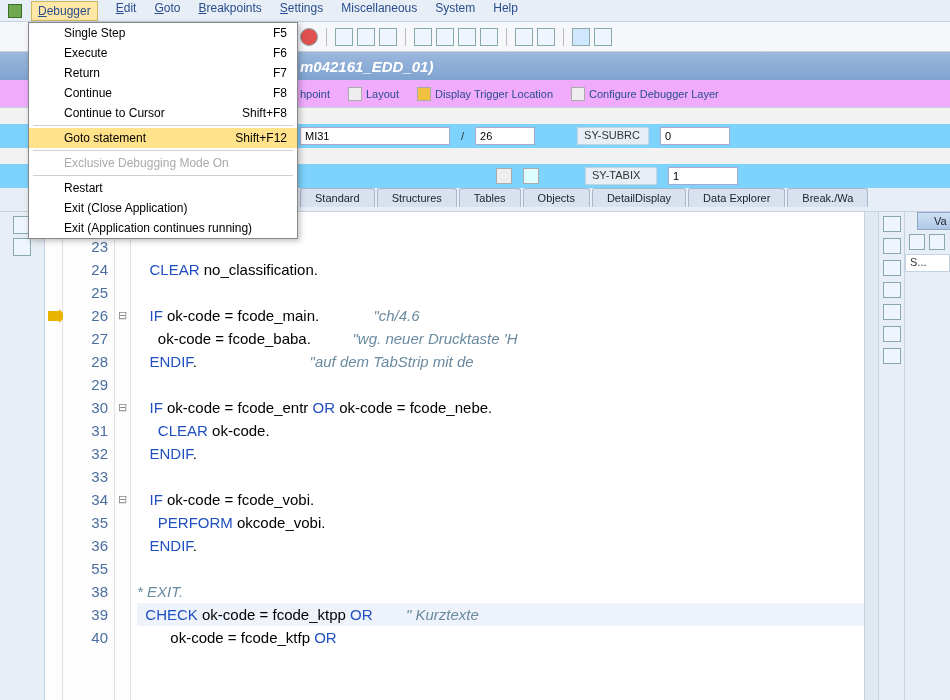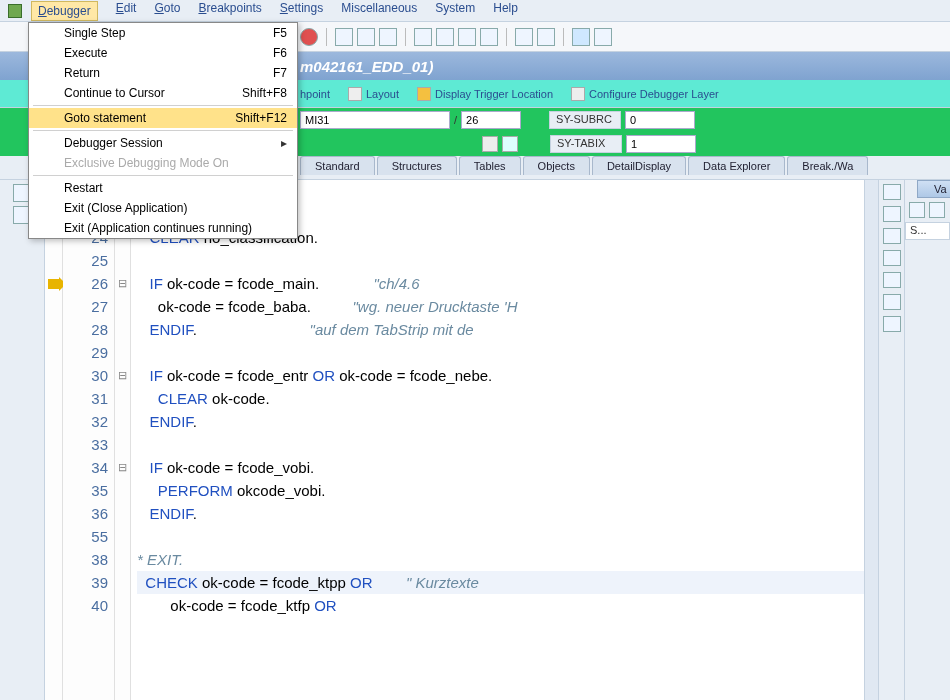--- a/index.html
+++ b/index.html
@@ -17,25 +17,25 @@
   .dropdown .drow.disabled { color: #aaa; }
   .dropdown .drow .arrow { color: #333; }
   .dropdown .sep { height: 1px; background: #d0d0d0; margin: 2px 4px; }
 
   .toolbar { background: #f5f7fa; border-bottom: 1px solid #c5d2e0; height: 30px; display: flex; align-items: center; padding-left: 300px; gap: 4px; }
   .toolbar .tbtn { width: 18px; height: 18px; border: 1px solid #8aa; background: #eef5ff; }
   .toolbar .tsep { width: 1px; height: 18px; background: #bbb; margin: 0 4px; }
 
   .titlebar { background: linear-gradient(#9cb8dd,#7fa3d0); height: 28px; color: #fff; display: flex; align-items: center; padding-left: 300px; font-size: 15px; font-weight: bold; font-style: italic; }
 
-  .cmdbar { background: #5eead4; border-bottom: 1px solid #c5d2e0; height: 28px; display: flex; align-items: center; padding-left: 300px; gap: 18px; }
+  .cmdbar { background: #f0abfc; border-bottom: 1px solid #c5d2e0; height: 28px; display: flex; align-items: center; padding-left: 300px; gap: 18px; }
   .cmdbar .cbtn { display: flex; align-items: center; gap: 4px; color: #2a4d8f; font-size: 11px; }
   .cmdbar .cicon { width: 14px; height: 14px; background: #eee; border: 1px solid #aaa; }
 
-  .locbar { background: #22c55e; height: 24px; display: flex; align-items: center; padding-left: 300px; gap: 4px; }
+  .locbar { background: #7dd3fc; height: 24px; display: flex; align-items: center; padding-left: 300px; gap: 11px; margin-top: 16px; }
   .locbar input { border: 1px solid #aac; background: #fff; height: 18px; font-size: 11px; padding: 0 4px; }
   .locbar .micon { width: 16px; height: 16px; background: #eee; border: 1px solid #aaa; }
   .locbar .lbl { color: #333; font-size: 11px; min-width: 60px; }
   .locbar .lblbox { border: 1px solid #c5d2e0; background: #e8eef5; height: 18px; padding: 1px 6px; font-size: 11px; color: #333; }
 
   .tabbar { background: #e8eef5; border-bottom: 1px solid #c5d2e0; height: 24px; display: flex; align-items: flex-start; padding-left: 300px; }
   .tabbar .tab { border: 1px solid #a8b8cc; border-bottom: none; background: #d8e2ee; padding: 3px 14px; font-size: 11px; color: #223; margin-right: 2px; border-radius: 3px 3px 0 0; white-space: nowrap; }
 
   .workarea { display: flex; height: calc(700px - 22px - 30px - 28px - 28px - 24px - 24px - 24px); }
   .leftside { width: 45px; background: #e8eef5; border-right: 1px solid #c5d2e0; padding-top: 4px; display: flex; flex-direction: column; gap: 4px; align-items: center; }
@@ -90,33 +90,33 @@
     </div>
     <div class="drow">
       <span>Execute</span>
       <span>F6</span>
     </div>
     <div class="drow">
       <span>Return</span>
       <span>F7</span>
     </div>
     <div class="drow">
+      <span>Continue</span>
+      <span>F8</span>
+    </div>
+    <div class="drow">
       <span>Continue to Cursor</span>
       <span>Shift+F8</span>
     </div>
     <div class="sep"></div>
     <div class="drow highlight">
       <span>Goto statement</span>
       <span>Shift+F12</span>
     </div>
     <div class="sep"></div>
-    <div class="drow">
-      <span>Debugger Session</span>
-      <span class="arrow">▸</span>
-    </div>
     <div class="drow disabled">
       <span>Exclusive Debugging Mode On</span>
       <span></span>
     </div>
     <div class="sep"></div>
     <div class="drow">
       <span>Restart</span>
       <span></span>
     </div>
     <div class="drow">

